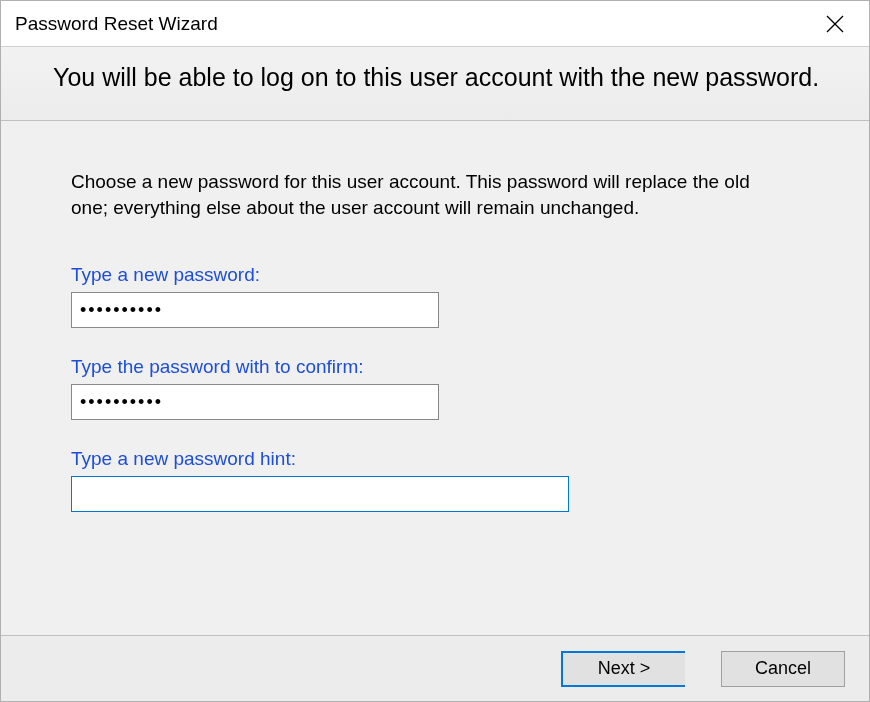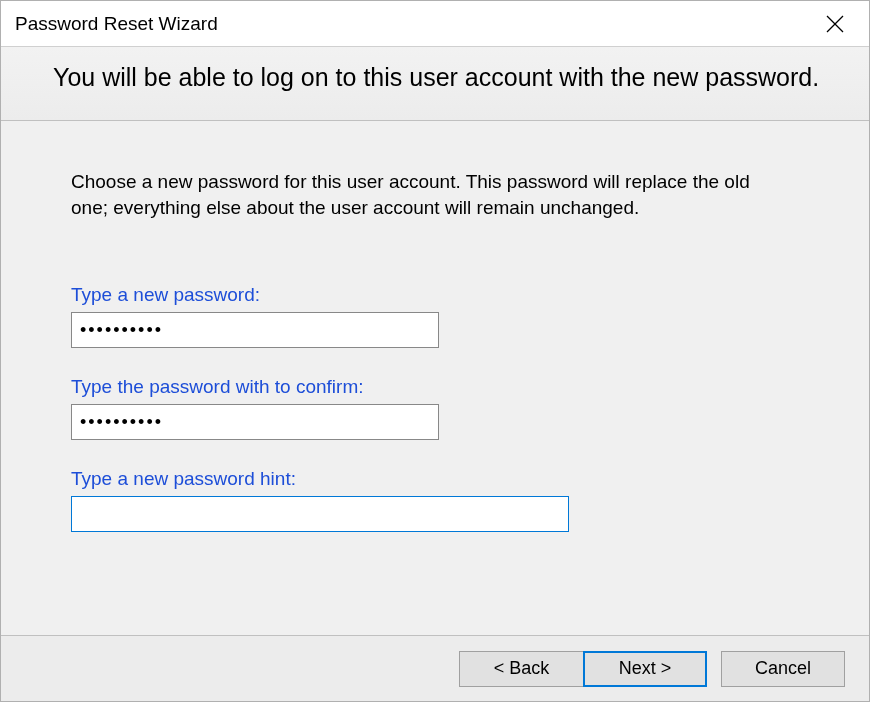--- a/index.html
+++ b/index.html
@@ -71,21 +71,21 @@
     }
     .content-area {
       flex: 1;
       padding: 48px 70px 20px 70px;
       background: #f0f0f0;
     }
     .instruction {
       font-size: 19px;
       color: #000;
       line-height: 1.35;
-      margin-bottom: 64px;
+      margin-bottom: 44px;
       max-width: 680px;
     }
     .field-group {
       margin-bottom: 28px;
     }
     .field-label {
       font-size: 19px;
       color: #1d4ed8;
       margin-bottom: 6px;
       display: block;
@@ -134,20 +134,21 @@
       background: #e1e1e1;
     }
     .nav-group {
       display: flex;
       gap: 0;
     }
     .nav-group .wiz-button:first-child {
       border-right: none;
     }
     .cancel-gap {
+      margin-left: 22px;
       text-align: center;
     }
   </style>
 </head>
 <body>
 
 <div class="window">
 
   <div class="titlebar">
     <div class="titlebar-title">Password Reset Wizard</div>
@@ -177,19 +178,18 @@
     </div>
 
     <div class="field-group">
       <label class="field-label">Type a new password hint:</label>
       <input type="text" class="text-input hint-input focused" value="" style="">
     </div>
   </div>
 
   <div class="button-bar">
     <div class="nav-group">
-      <button class="wiz-button">&lt; Back</button>
       <button class="wiz-button primary">Next &gt;</button>
     </div>
     <button class="wiz-button cancel-gap">Cancel</button>
   </div>
 
 </div>
 
 </body></html>

